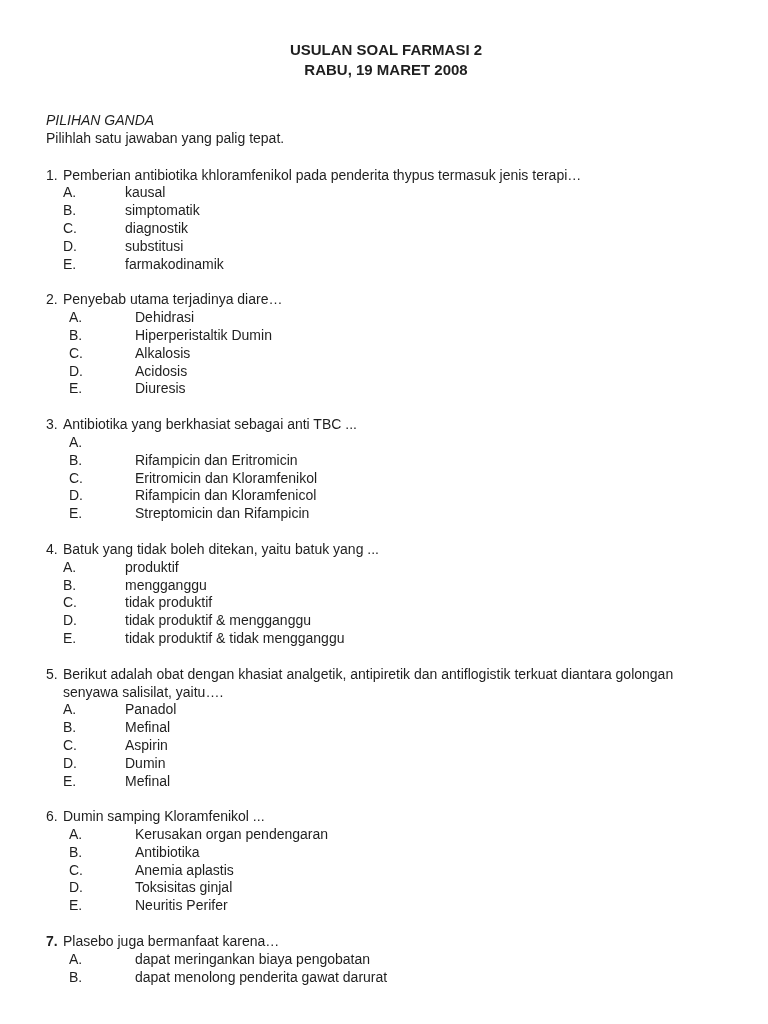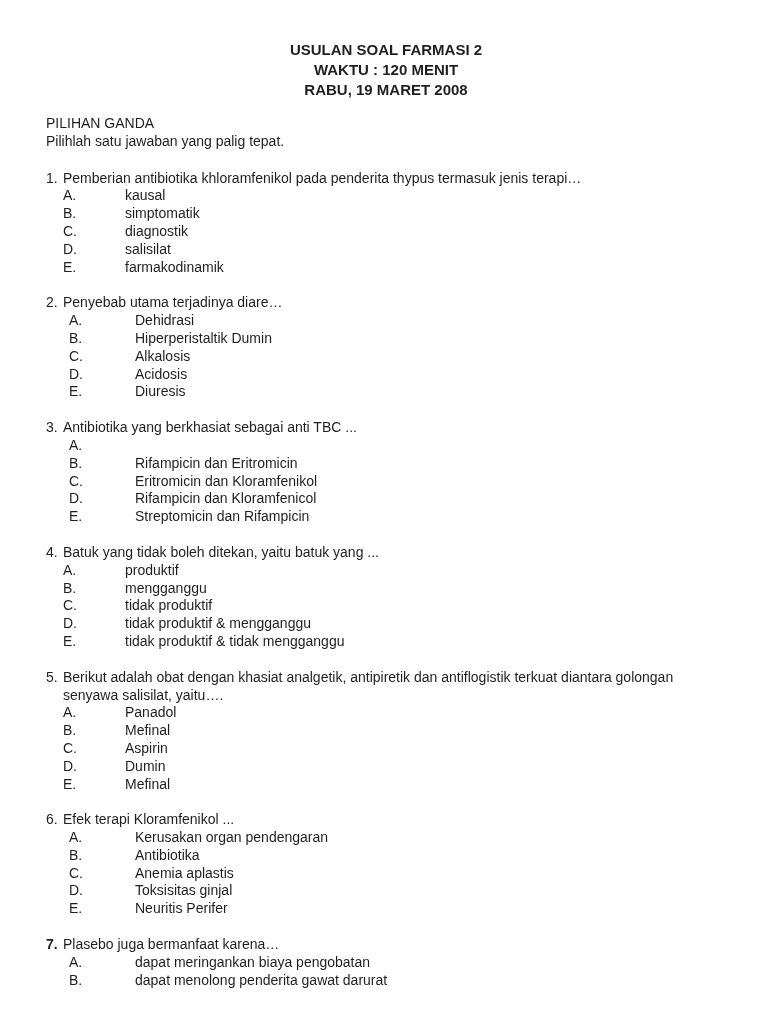--- a/index.html
+++ b/index.html
@@ -16,23 +16,24 @@
     overflow: hidden;
   }
   .doc-header {
     text-align: center;
     font-weight: bold;
     font-size: 15px;
     line-height: 20px;
     white-space: nowrap;
   }
   .section-label {
-    margin-top: 15px;
+    margin-top: 32px;
     line-height: 17.8px;
     white-space: nowrap;
+    font-style: italic;
   }
   .instruction {
     line-height: 17.8px;
     white-space: nowrap;
   }
   .questions { margin-top: 19px; }
   .question { margin-bottom: 18px; line-height: 17.8px; }
   .q-head { display: flex; }
   .q-num { flex: none; width: 17px; }
   .q-num.bold { font-weight: bold; }
@@ -43,21 +44,20 @@
   .narrow .opt-letter { flex: none; width: 20px; }
   .wide .opt-letter { flex: none; width: 24px; }
   .opt-text { white-space: nowrap; margin-left: 42px; }
 </style>
 </head>
 <body>
 
 <div class="page">
   <div class="doc-header">
     <div>USULAN SOAL FARMASI 2</div>
-    <div>WAKTU : 120 MENIT</div>
     <div>RABU, 19 MARET 2008</div>
   </div>
 
   <div class="section-label">PILIHAN GANDA</div>
   <div class="instruction">Pilihlah satu jawaban yang palig tepat.</div>
 
   <div class="questions">
   <div class="question">
     <div class="q-head">
       <span class="q-num">1.</span>
@@ -71,21 +71,21 @@
           <div class="option">
             <span class="opt-letter">B.</span>
             <span class="opt-text">simptomatik</span>
           </div>
           <div class="option">
             <span class="opt-letter">C.</span>
             <span class="opt-text">diagnostik</span>
           </div>
           <div class="option">
             <span class="opt-letter">D.</span>
-            <span class="opt-text">salisilat</span>
+            <span class="opt-text">substitusi</span>
           </div>
           <div class="option">
             <span class="opt-letter">E.</span>
             <span class="opt-text">farmakodinamik</span>
           </div>
         </div>
   </div>
 
   <div class="question">
     <div class="q-head">
@@ -198,21 +198,21 @@
           <div class="option">
             <span class="opt-letter">E.</span>
             <span class="opt-text">Mefinal</span>
           </div>
         </div>
   </div>
 
   <div class="question">
     <div class="q-head">
       <span class="q-num">6.</span>
-      <div class="q-text">Efek terapi Kloramfenikol ...</div>
+      <div class="q-text">Dumin samping Kloramfenikol ...</div>
     </div>
     <div class="options wide">
           <div class="option">
             <span class="opt-letter">A.</span>
             <span class="opt-text">Kerusakan organ pendengaran</span>
           </div>
           <div class="option">
             <span class="opt-letter">B.</span>
             <span class="opt-text">Antibiotika</span>
           </div>

